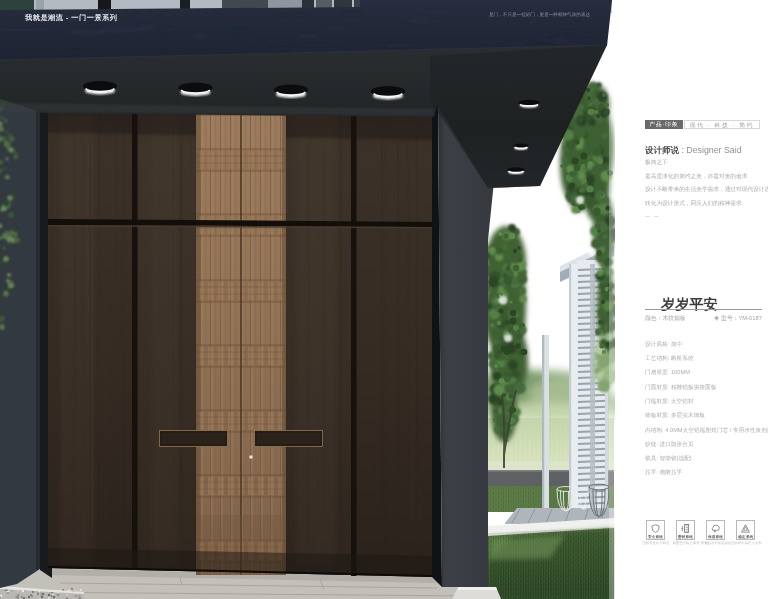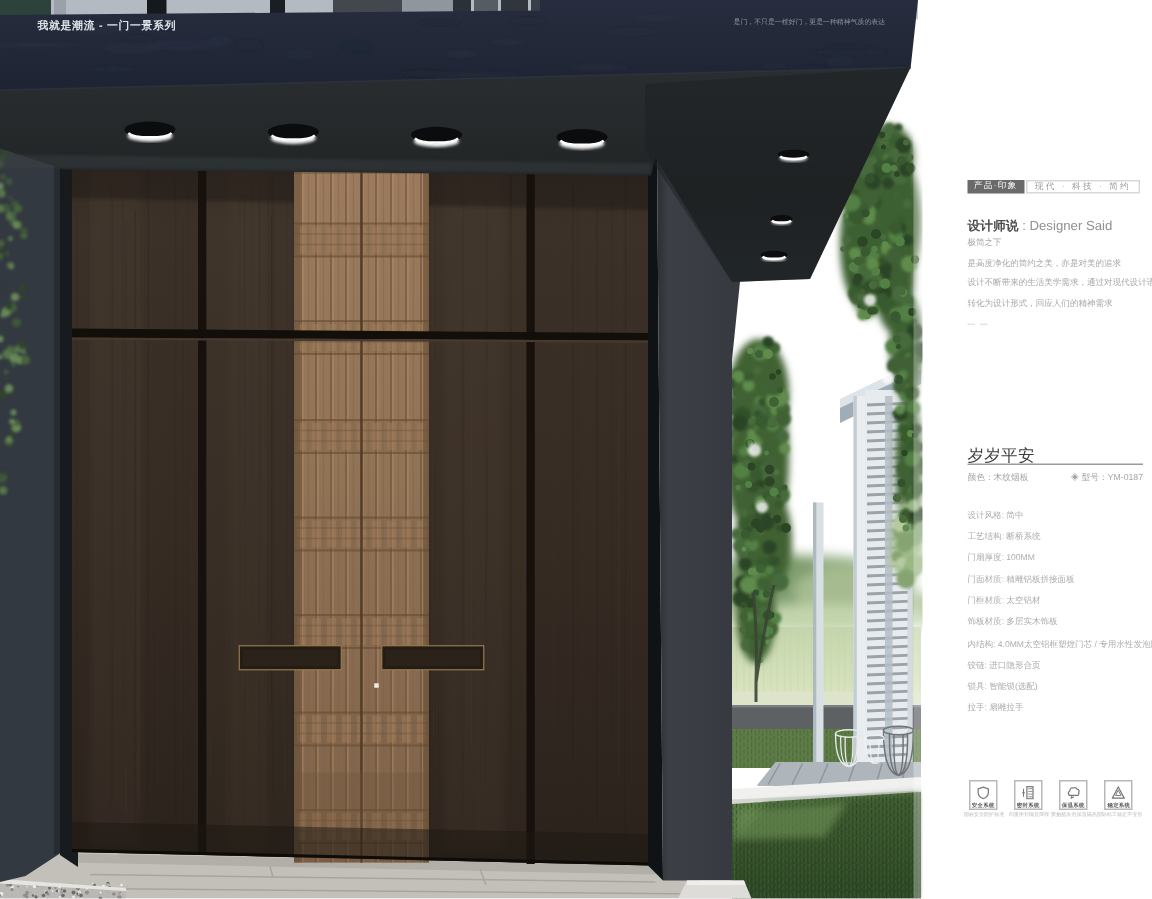--- a/index.html
+++ b/index.html
@@ -1101,21 +1101,21 @@
 <div style="position:absolute;left:620px;top:0;width:148px;height:465px;background:#fff;">
 
 <div style="position:absolute;left:25px;top:120px;height:8.5px;background:#6a6a6a;color:#fff;font-size:5.8px;letter-spacing:0.8px;line-height:9px;padding:0 4.2px;">产品·印象</div>
 
 <div style="position:absolute;left:64px;top:120px;width:76px;height:8.5px;border:0.6px solid #d8d8d8;color:#9b9b9b;font-size:5.8px;line-height:8.5px;text-align:center;letter-spacing:1.6px;">现代 · 科技 · 简约</div>
 
 <div style="position:absolute;left:25px;top:144.5px;font-size:8.5px;color:#4f4f4f;white-space:nowrap;"><b>设计师说</b><span style="color:#909090;font-size:8.8px;"> : Designer Said</span></div>
 
 <div style="position:absolute;left:25px;top:156.4px;width:125px;font-size:5.7px;color:#a8a8a8;line-height:13.4px;white-space:nowrap;">极简之下<br>是高度净化的简约之美，亦是对美的追求<br>设计不断带来的生活美学需求，通过对现代设计语境与文化元素<br>转化为设计形式，回应人们的精神需求<br><span style="font-size:5px;letter-spacing:1px;color:#b5b5b5;">—  —</span></div>
 
-<div style="position:absolute;left:25px;top:296px;font-size:11px;font-weight:normal;color:#3d3d3d;letter-spacing:0.2px;">岁岁平安</div>
+<div style="position:absolute;left:41px;top:296px;font-size:14px;font-weight:bold;color:#3d3d3d;letter-spacing:0.2px;">岁岁平安</div>
 
 <div style="position:absolute;left:25px;top:309px;width:117px;height:1px;background:#9a9a9a;"></div>
 
 <div style="position:absolute;left:25px;top:313.5px;width:117px;font-size:5.8px;color:#a5a5a5;">颜色：木纹烟板<span style="float:right;">◈ 型号：YM-0187</span></div>
 
 <div style="position:absolute;left:25px;top:336.8px;width:125px;font-size:5.7px;color:#adadad;line-height:14.3px;white-space:nowrap;">设计风格: 简中<br>工艺结构: 断桥系统<br>门扇厚度: 100MM<br>门面材质: 精雕铝板拼接面板<br>门框材质: 太空铝材<br>饰板材质: 多层实木饰板<br>内结构: 4.0MM太空铝框塑煌门芯 / 专用水性发泡胶<br>铰链: 进口隐形合页<br>锁具: 智能锁(选配)<br>拉手: 扇雕拉手</div>
 
 <div style="position:absolute;left:26px;top:520px;width:19px;height:19.5px;border:0.6px solid #b8b8b8;text-align:center;overflow:hidden;">
 <svg width="9" height="9" viewBox="0 0 10 10" style="display:block;margin:3px auto 0;">
         <path d="M5 0.8 L8.8 2.2 L8.8 4.6 Q8.8 8 5 9.4 Q1.2 8 1.2 4.6 L1.2 2.2 Z" fill="none" stroke="#777" stroke-width="0.9"></path>

